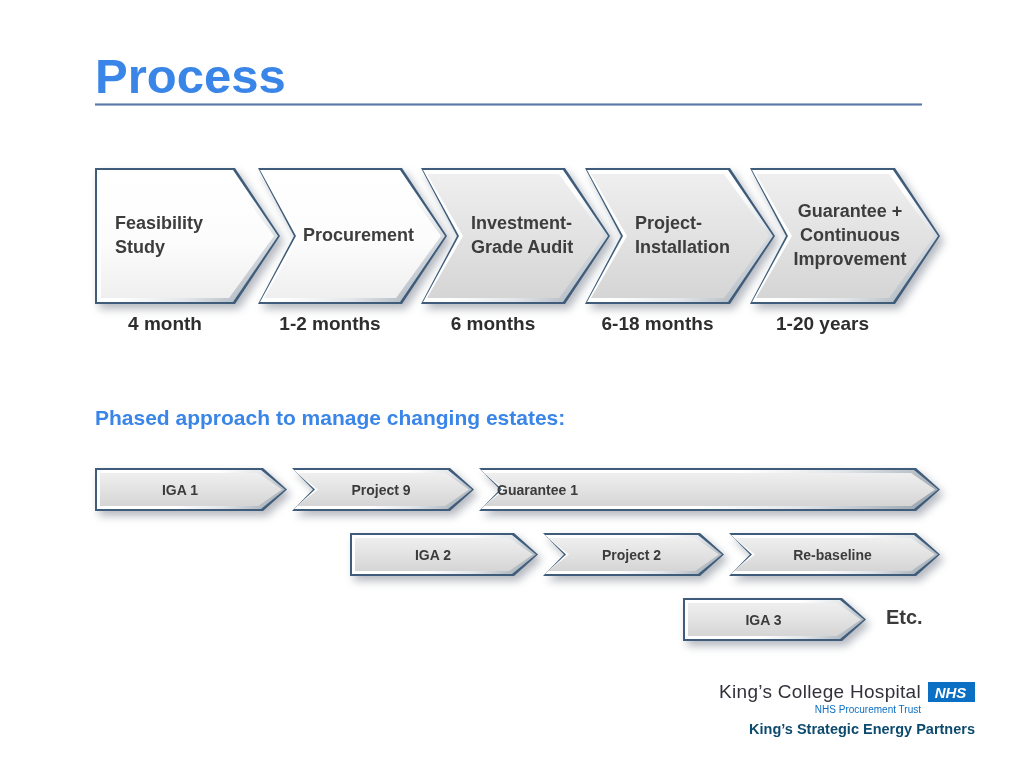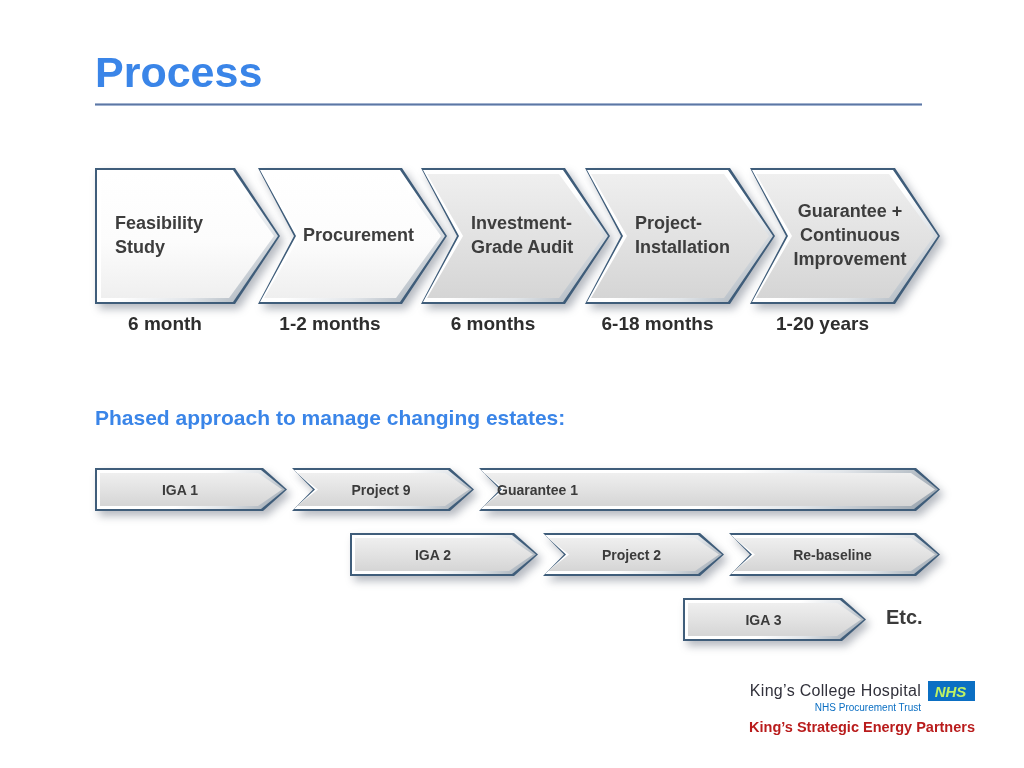--- a/index.html
+++ b/index.html
@@ -1,20 +1,20 @@
 <!DOCTYPE html>
 <html><head>
 <meta charset="utf-8">
 <style>
   html,body{margin:0;padding:0;background:#ffffff;}
   body{font-family:"Liberation Sans","DejaVu Sans",sans-serif;}
   .slide{position:relative;width:1024px;height:768px;background:#ffffff;overflow:hidden;}
 
   
-  .title{position:absolute;left:95px;top:48px;font-size:43px;font-weight:bold;color:#3a85e8;letter-spacing:0px;}
+  .title{position:absolute;left:95px;top:48px;font-size:49px;font-weight:bold;color:#3a85e8;letter-spacing:0px;}
   .title-rule{position:absolute;left:95px;top:103px;width:827px;height:3px;
     background:linear-gradient(180deg,#cbd7ea 0%,#56719f 45%,#7d95bd 75%,#e9eef6 100%);}
 
   
   .chev{position:absolute;filter:drop-shadow(4px 5px 4px rgba(70,80,98,0.40));}
   .lay{position:absolute;}
   .border{inset:0;background:#3f5d7a;}
   .bevel{inset:2px;background:linear-gradient(140deg,#ffffff 52%,#e2e6ea 72%,#939ea9 100%);}
   .fill{inset:6px;}
   .bar .fill{inset:5px;}
@@ -63,25 +63,25 @@
   .bar .label{position:absolute;inset:0;display:flex;align-items:center;justify-content:center;
     padding-right:22px;font-size:14px;font-weight:bold;color:#3b3b3b;}
   .bar.notched .label{padding-left:18px;}
   .b13 .label{justify-content:flex-start;padding-left:38px;}
 
   .etc{position:absolute;left:886px;top:606px;font-size:20px;font-weight:bold;color:#3b3b3b;}
 
   
   .footer{position:absolute;right:49px;top:681px;display:flex;flex-direction:column;align-items:flex-end;}
   .footer-row1{display:flex;align-items:center;gap:7px;}
-  .hospital-name{font-size:16px;color:#31313b;letter-spacing:0.3px;text-align:right;}
-  .nhs-box{width:47px;height:20px;background:#0b6fc3;color:#bef264;font-style:italic;font-weight:bold;
+  .hospital-name{font-size:19px;color:#31313b;letter-spacing:0.3px;text-align:right;}
+  .nhs-box{width:47px;height:20px;background:#0b6fc3;color:#ffffff;font-style:italic;font-weight:bold;
     font-size:15px;display:flex;align-items:center;justify-content:center;padding-right:2px;box-sizing:border-box;}
   .trust-label{margin-top:1px;margin-right:54px;font-size:10px;color:#0b6fc3;}
-  .partner-label{margin-top:6px;font-size:14.5px;font-weight:bold;color:#b91c1c;}
+  .partner-label{margin-top:6px;font-size:14.5px;font-weight:bold;color:#0c4a6e;}
 </style>
 </head>
 <body>
 
 <div class="slide">
 
   <div class="title">Process</div>
   <div class="title-rule"></div>
 
   <div class="chev big notched s2">
@@ -108,21 +108,21 @@
     <div class="lay fill gray"></div>
     <div class="label">Guarantee + Continuous Improvement</div>
   </div>
   <div class="chev big notched s4">
     <div class="lay border"></div>
     <div class="lay bevel"></div>
     <div class="lay fill gray"></div>
     <div class="label">Project-Installation</div>
   </div>
 
-  <div class="dur d1">6 month</div>
+  <div class="dur d1">4 month</div>
   <div class="dur d2">1-2 months</div>
   <div class="dur d3">6 months</div>
   <div class="dur d4">6-18 months</div>
   <div class="dur d5">1-20 years</div>
 
   <div class="section-heading">Phased approach to manage changing estates:</div>
 
   <div class="chev bar flat b11">
     <div class="lay border"></div>
     <div class="lay bevel"></div>

